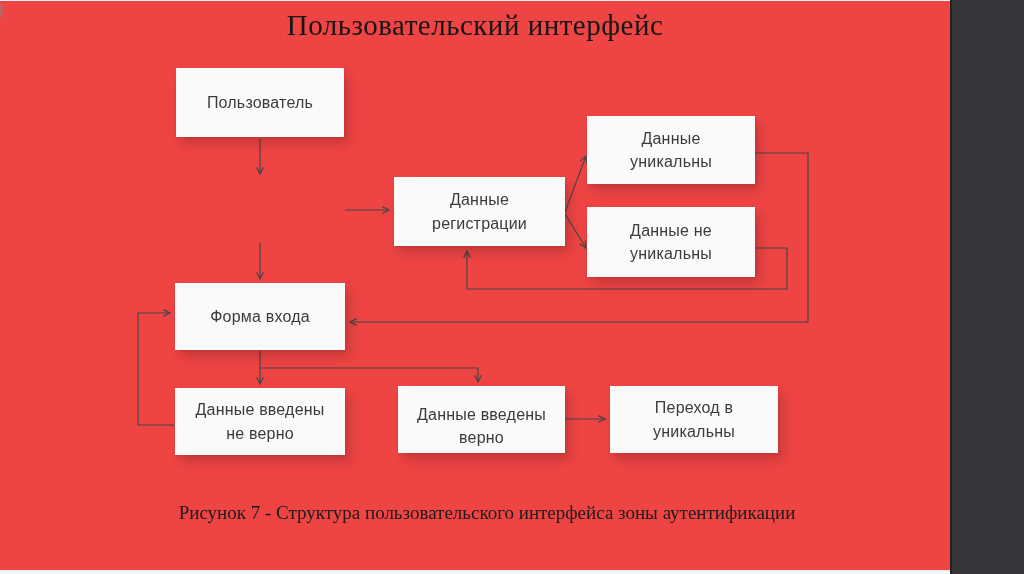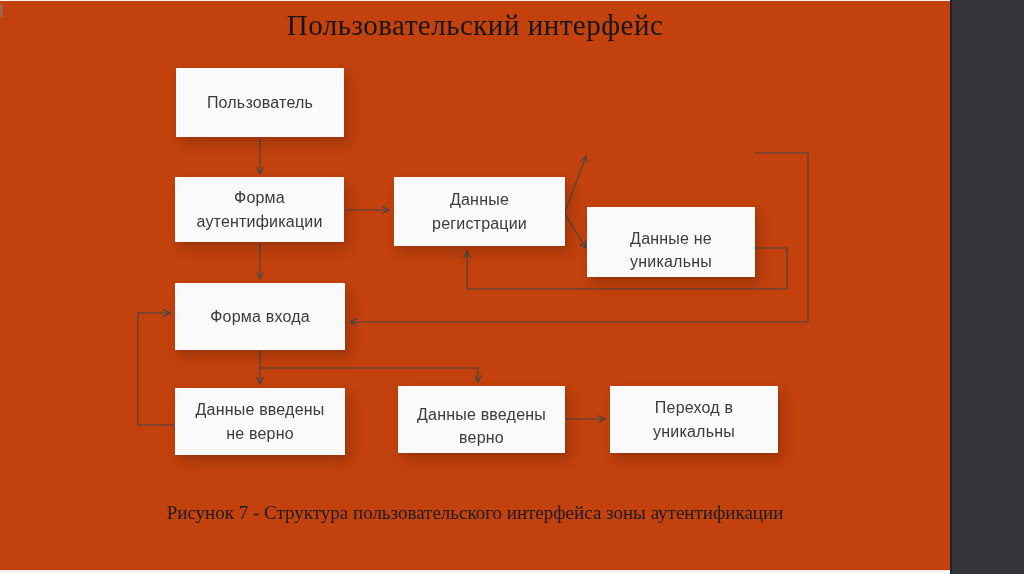--- a/index.html
+++ b/index.html
@@ -1,54 +1,54 @@
 <!DOCTYPE html>
 <html><head>
 <meta charset="utf-8">
 <style>
   html,body{margin:0;padding:0;}
   body{
     width:1024px;height:574px;overflow:hidden;position:relative;
     background:#ffffff;font-family:"Liberation Sans",sans-serif;
   }
   .stage{position:absolute;left:0;top:0;width:1024px;height:574px;}
-  .content{position:absolute;left:0;top:0;width:950px;height:574px;background:#c2410c;}
+  .content{position:absolute;left:0;top:0;width:950px;height:574px;background:#ef4444;}
   .top-hairline{position:absolute;left:0;top:0;width:950px;height:1px;background:#f1f1f1;}
   .corner-mark{position:absolute;left:0;top:4px;width:3px;height:13px;background:#8a8a8e;opacity:.45;}
   .dark-bar{
     position:absolute;left:950px;top:0;width:74px;height:574px;
     background:#35353a;border-left:2px solid #232327;box-sizing:border-box;
   }
   .bottom-strip{
     position:absolute;left:0;bottom:0;width:950px;height:4px;
     background:#f7f7f7;border-top:1px solid #ececec;box-sizing:border-box;
   }
   .slide-title{
     position:absolute;left:0;top:9px;width:950px;text-align:center;
     font-family:"Liberation Serif",serif;font-size:29px;font-weight:400;
     color:#161616;letter-spacing:.5px;
   }
   .figure-caption{
-    position:absolute;left:0;top:502px;width:950px;text-align:center;
+    position:absolute;left:12px;top:502px;width:950px;text-align:center;
     font-family:"Liberation Serif",serif;font-size:19px;font-weight:400;color:#1c1c1c;
   }
   .arrows{position:absolute;left:0;top:0;width:950px;height:574px;pointer-events:none;}
   .edge{fill:none;stroke:#474747;stroke-width:1.2;}
   .node{
     position:absolute;display:flex;align-items:center;justify-content:center;
     background:#fafafa;color:#3b3b3b;text-align:center;
     font-size:16px;font-weight:500;line-height:1.45;letter-spacing:.2px;
     box-shadow:5px 7px 12px rgba(0,0,0,.17), 1px 2px 3px rgba(0,0,0,.06);
     box-sizing:border-box;padding:4px 16px;
   }
   .n-user{left:176px;top:68px;width:168px;height:69px;}
   .n-auth{left:175px;top:177px;width:169px;height:65px;}
   .n-reg{left:394px;top:177px;width:171px;height:69px;}
   .n-unique{left:587px;top:116px;width:168px;height:68px;}
-  .n-notunique{left:587px;top:207px;width:168px;height:70px;align-items:flex-end;}
+  .n-notunique{left:587px;top:207px;width:168px;height:70px;}
   .n-login{left:175px;top:283px;width:170px;height:67px;}
   .n-wrong{left:175px;top:388px;width:170px;height:67px;}
   .n-correct{left:398px;top:386px;width:167px;height:67px;align-items:flex-end;}
   .n-app{left:610px;top:386px;width:168px;height:67px;}
 </style>
 </head>
 <body>
 
 <div class="stage">
   <div class="content">
@@ -72,25 +72,25 @@
         <polyline points="260,243 260,279" class="edge" marker-end="url(#arrowhead)"></polyline>
         <polyline points="260,351 260,384" class="edge" marker-end="url(#arrowhead)"></polyline>
         <polyline points="260,368 478,368 478,382" class="edge" marker-end="url(#arrowhead)"></polyline>
         <polyline points="175,425 138,425 138,313 170,313" class="edge" marker-end="url(#arrowhead)"></polyline>
         <polyline points="565,419 605,419" class="edge" marker-end="url(#arrowhead)"></polyline>
       </svg>
 
     <div class="node n-user">
       <span>Пользователь</span>
     </div>
-    <div class="node n-auth">
-      <span>Форма аутентификации</span>
-    </div>
     <div class="node n-reg">
       <span>Данные регистрации</span>
+    </div>
+    <div class="node n-unique">
+      <span>Данные уникальны</span>
     </div>
     <div class="node n-notunique">
       <span>Данные не уникальны</span>
     </div>
     <div class="node n-login">
       <span>Форма входа</span>
     </div>
     <div class="node n-wrong">
       <span>Данные введены не верно</span>
     </div>

